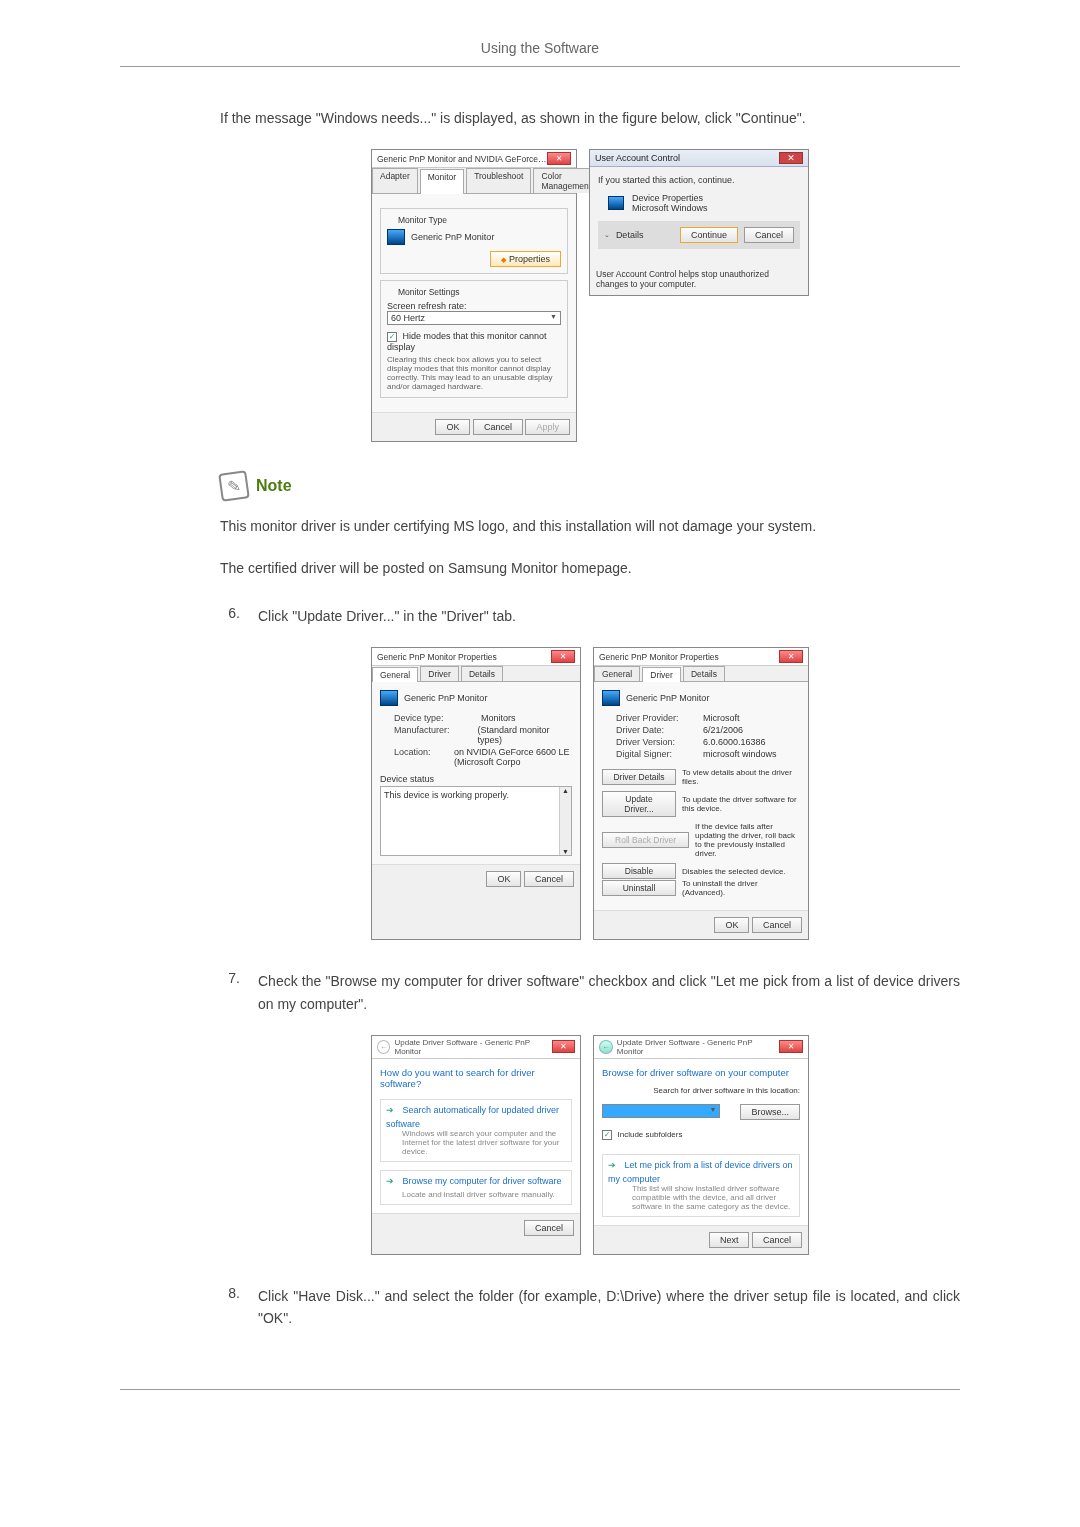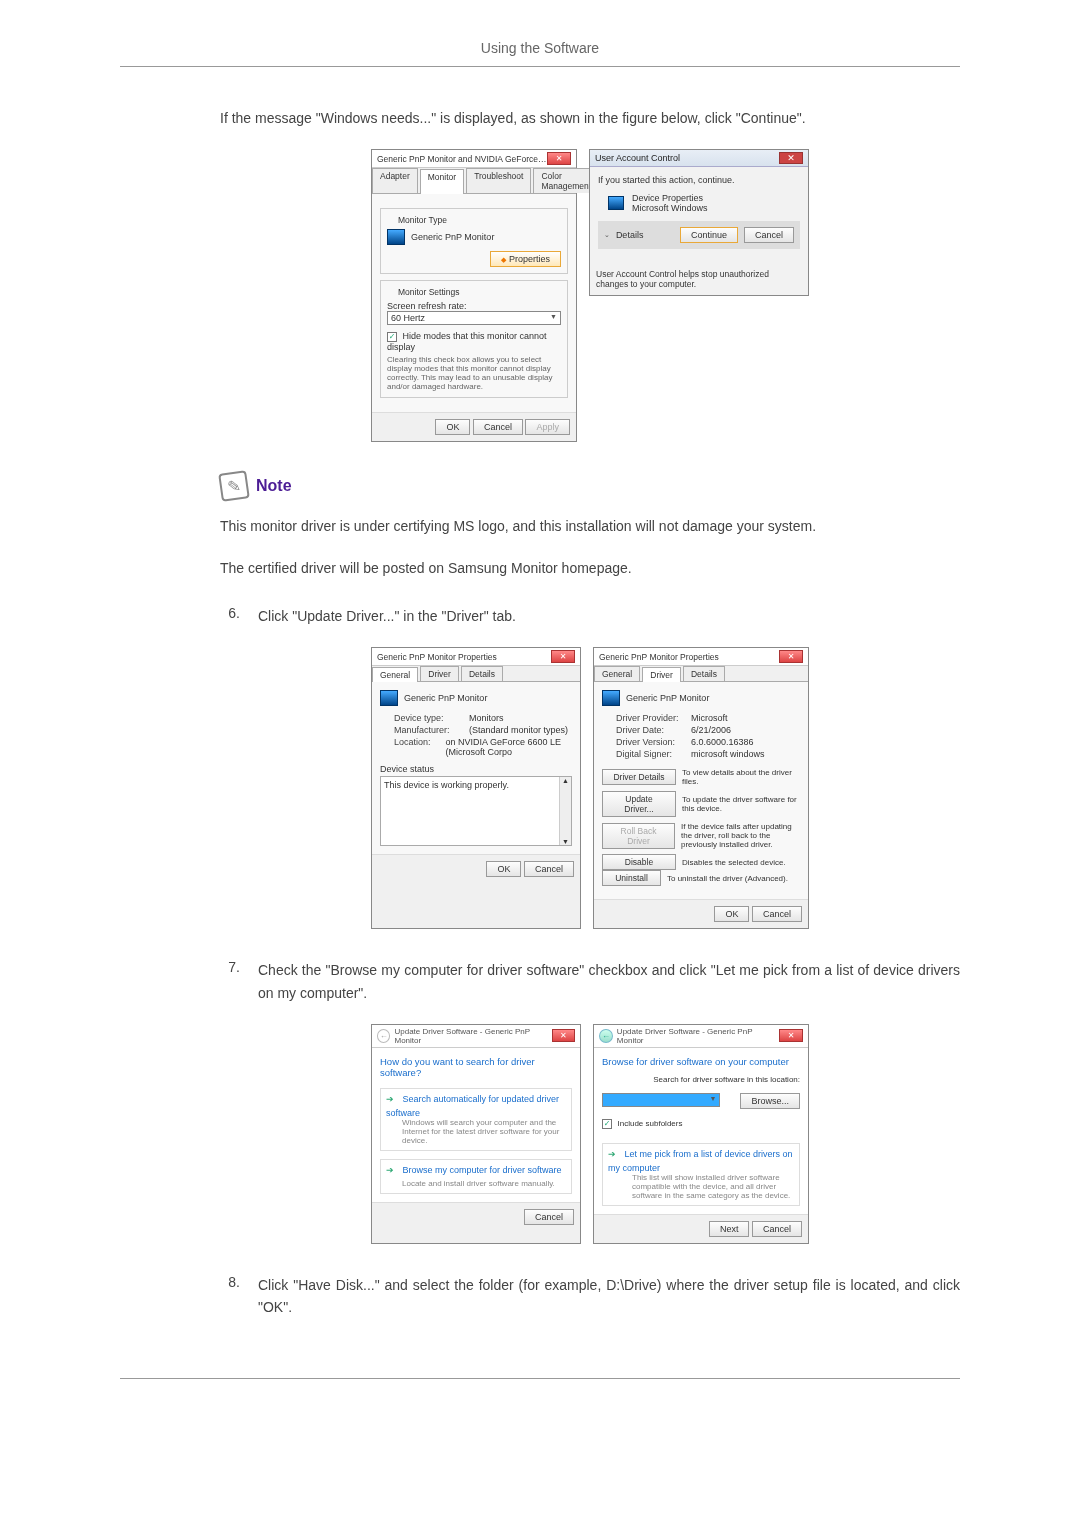--- a/index.html
+++ b/index.html
@@ -40,29 +40,29 @@
     .tabs { display:flex; border-bottom:1px solid #aaa; }
     .tab { padding:2px 7px; border:1px solid #aaa; border-bottom:none; background:#eee; margin-right:2px; font-size:8.5px; }
     .tab.active { background:#fff; position:relative; top:1px; }
     .group { border:1px solid #ccc; padding:6px; margin:6px 0; }
     .group-label { font-size:8.5px; margin:-10px 0 4px 8px; background:#f8f8f8; display:inline-block; padding:0 3px; }
     .monitor-icon { width:18px; height:16px; background:linear-gradient(#4af,#048); display:inline-block; vertical-align:middle; border:1px solid #036; }
     .shield-icon { width:14px;height:16px; display:inline-block; vertical-align:middle; background:linear-gradient(90deg,#e33 50%,#3ae 50%); border-radius: 2px 2px 50% 50%; }
     .btn { background: linear-gradient(#fdfdfd,#e5e5e5); border:1px solid #999; padding:2px 10px; font-size:9px; display:inline-block; }
     .dropdown { border:1px solid #888; padding:1px 3px; background:#fff; display:flex; justify-content:space-between; }
     .chev { font-size:7px; color:#555; }
-    .details-row { display:flex; padding:1px 0; }
+    .details-row { display:flex; padding:1px 0;gap:12px; }
     .details-row .k { width: 75px; color:#444; }
     .checkbox { display:inline-block; width:10px; height:10px; border:1px solid #777; background:#fff; vertical-align:middle; margin-right:3px; text-align:center; line-height:8px; font-size:8px; color:#2a7; }
     .link { color:#1a6ecc; }
     .footer-row { text-align:right; padding:6px; border-top:1px solid #ddd; background:#f0f0f0; }
 
     .note-row { display:flex; align-items:center; gap:8px; margin: 30px 0 15px 0; }
     .note-icon { width:28px; height:28px; border:2px solid #888; border-radius:4px; display:flex; align-items:center; justify-content:center; color:#888; font-size:16px; transform: rotate(-8deg); }
-    .note-label { font-weight:bold; font-size:16px; color:#4c1d95; }
+    .note-label { font-weight:bold; font-size:16px; color:#4d7c0f; }
 
     .step-row { display:flex; gap:18px; margin: 25px 0 15px 0; }
     .step-num { width: 20px; text-align:right; color:#444; }
     .step-text { flex:1; text-align:justify; line-height:1.6; color:#444; }
 
     .bottom-line { border-top:1px solid #999; margin-top:60px; }
 
     
     .uac { width:220px; }
     .uac-head { background: linear-gradient(#4f7bbf,#365a99); color:#fff; padding:8px; display:flex; align-items:center; gap:6px; font-size:9.5px; }
@@ -246,29 +246,29 @@
         <div id="drv-btns" style="margin-top:8px;">
             <div style="display: flex; gap: 6px; margin-bottom: 5px; align-items: center;">
               <span class="btn" style="width: 74px; text-align: center; font-size: 8.5px;">Driver Details</span>
               <span style="font-size: 8px; flex: 1 1 0%;">To view details about the driver files.</span>
             </div>
             <div style="display: flex; gap: 6px; margin-bottom: 5px; align-items: center;">
               <span class="btn" style="width: 74px; text-align: center; font-size: 8.5px;">Update Driver...</span>
               <span style="font-size: 8px; flex: 1 1 0%;">To update the driver software for this device.</span>
             </div>
             <div style="display: flex; gap: 6px; margin-bottom: 5px; align-items: center;">
-              <span class="btn" style="width: 73px; text-align: center; font-size: 8.5px; color: rgb(170, 170, 170);">Roll Back Driver</span>
+              <span class="btn" style="width: 87px; text-align: center; font-size: 8.5px; color: rgb(170, 170, 170);">Roll Back Driver</span>
               <span style="font-size: 8px; flex: 1 1 0%;">If the device fails after updating the driver, roll back to the previously installed driver.</span>
             </div>
             <div style="display: flex; gap: 6px; align-items: center;">
               <span class="btn" style="width: 74px; text-align: center; font-size: 8.5px;">Disable</span>
               <span style="font-size: 8px; flex: 1 1 0%;">Disables the selected device.</span>
             </div>
             <div style="display: flex; gap: 6px; margin-bottom: 5px; align-items: center;">
-              <span class="btn" style="width: 59px; text-align: center; font-size: 8.5px;">Uninstall</span>
+              <span class="btn" style="width: 74px; text-align: center; font-size: 8.5px;">Uninstall</span>
               <span style="font-size: 8px; flex: 1 1 0%;">To uninstall the driver (Advanced).</span>
             </div>
           </div>
       </div>
       <div class="footer-row">
         <span class="btn">OK</span>
         <span class="btn">Cancel</span>
       </div>
     </div>
   </div>

